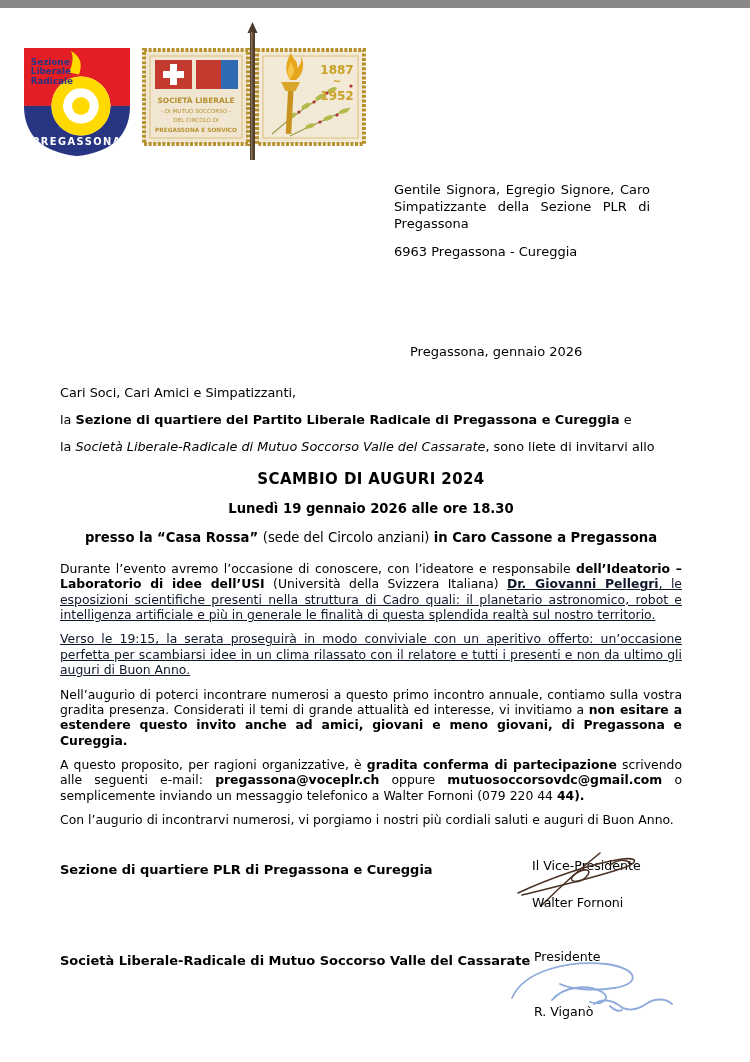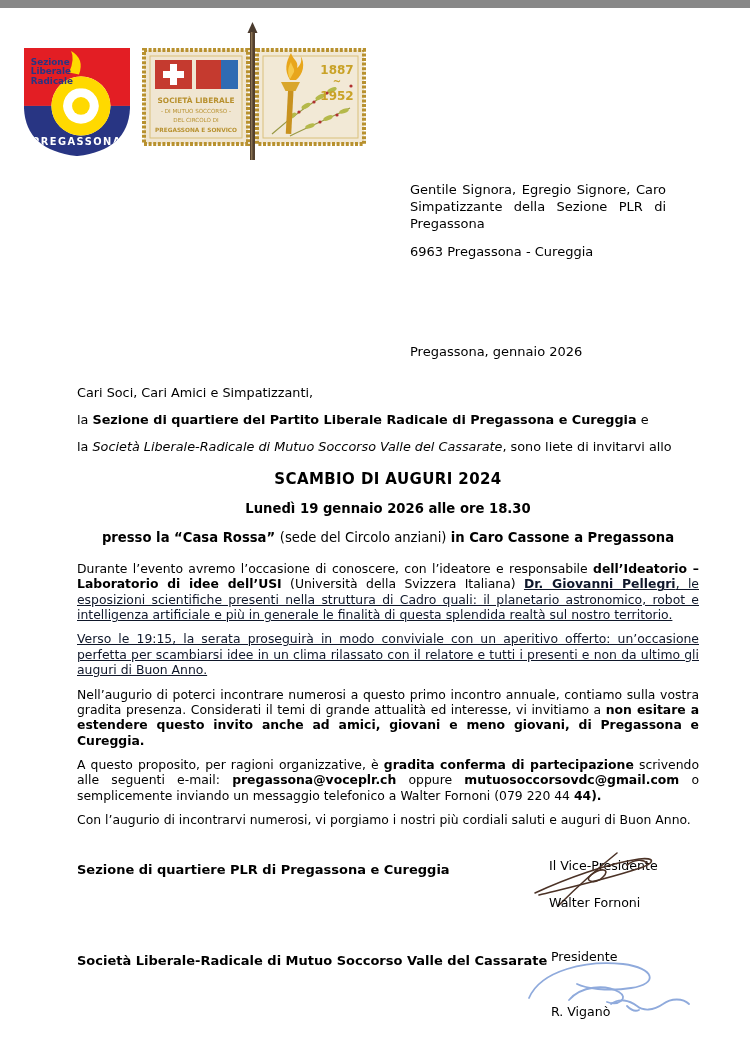--- a/index.html
+++ b/index.html
@@ -9,28 +9,28 @@
     background:#ffffff; overflow:hidden;
     font-family:"DejaVu Sans", sans-serif; color:#000;
   }
   svg text { font-family:"DejaVu Sans", sans-serif; }
 
   
   .shield-logo { position:absolute; left:18px; top:36px; width:118px; height:116px; }
   .banner-logo { position:absolute; left:140px; top:14px; width:230px; height:140px; }
 
   
-  .recipient { position:absolute; left:410px; top:174px; width:256px;
+  .recipient { position:absolute; left:394px; top:174px; width:256px;
     font-size:13px; line-height:1.3; text-align:justify; }
   .recipient p { margin-bottom:11px; }
   .recipient .gap-lg { margin-bottom:24px; }
   .dateline { position:absolute; left:410px; top:336px; font-size:13px; }
 
   
-  .body { position:absolute; left:77px; top:377px; width:622px;
+  .body { position:absolute; left:60px; top:377px; width:622px;
     font-size:12.4px; line-height:1.24; }
   .salutation { margin-bottom:11px; font-size:12.8px; }
   .intro-line { margin-bottom:11px; font-size:12.8px; }
 
   .event-block { text-align:center; margin:15px 0 15px; }
   .event-title { font-size:15px; font-weight:bold; letter-spacing:.4px; margin-bottom:13px; }
   .event-datetime { font-size:13.2px; font-weight:bold; margin-bottom:12px; }
   .event-location { font-size:13.2px; }
 
   .para { text-align:justify; margin-bottom:9px; }

